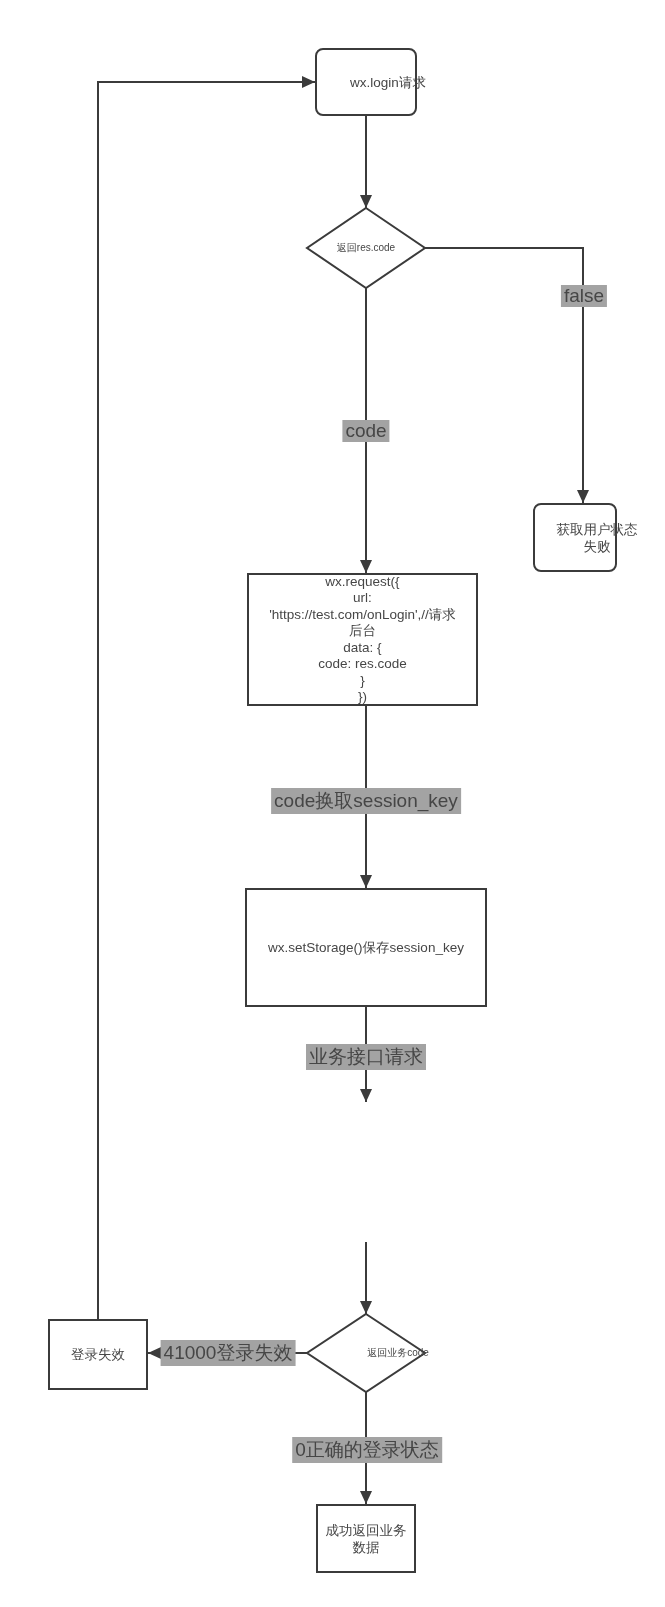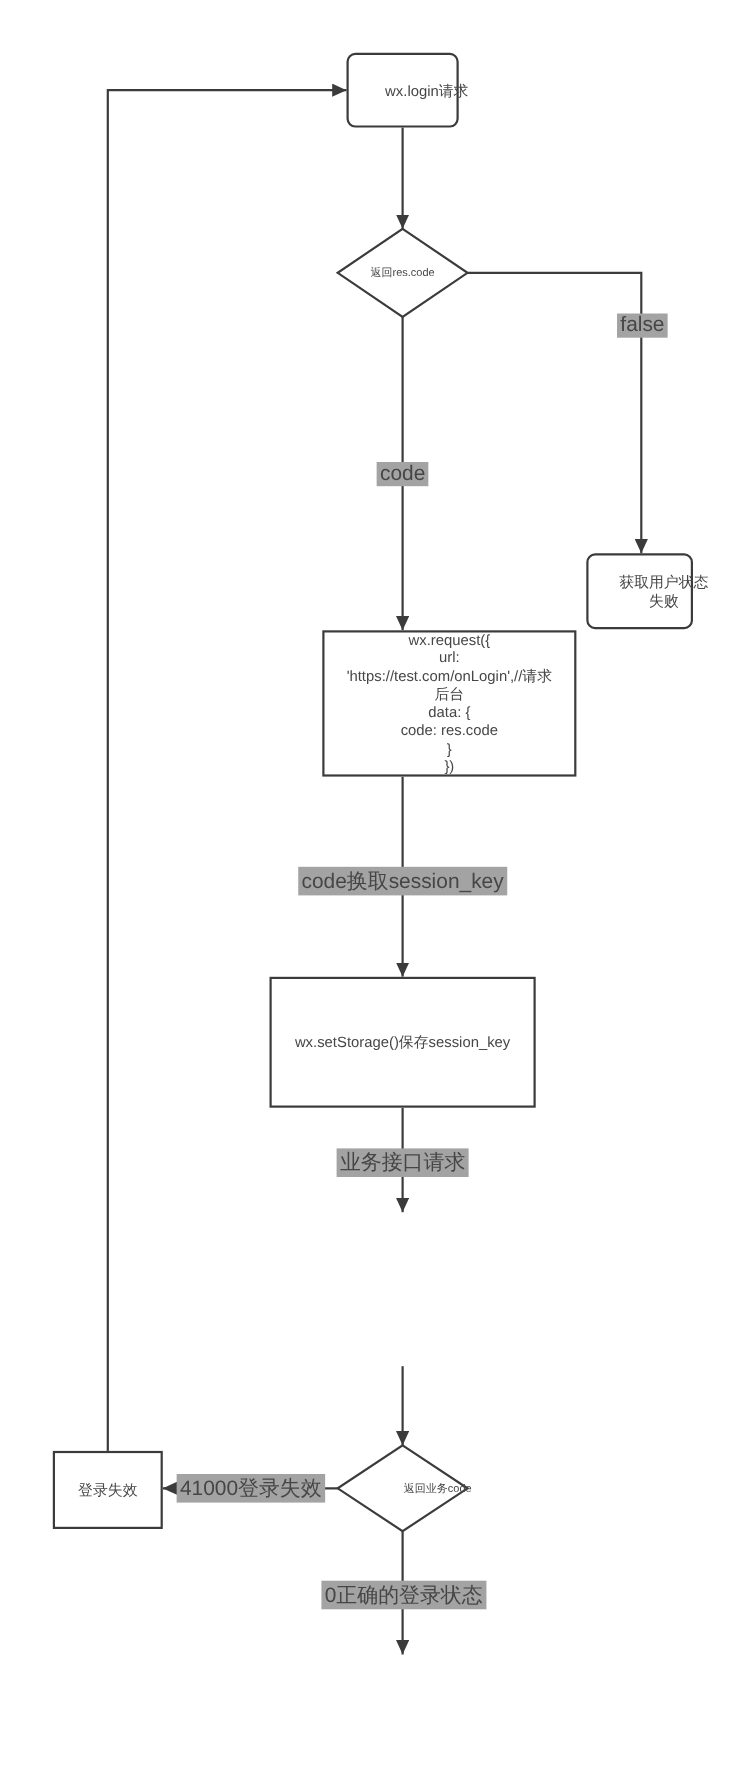--- a/index.html
+++ b/index.html
@@ -11,21 +11,21 @@
   .wires { position:absolute; left:0; top:0; }
   .wire { fill:none; stroke:#3b3b3b; stroke-width:2px; }
   .diamond { fill:#ffffff; stroke:#3b3b3b; stroke-width:2px; }
   .node {
     position:absolute; box-sizing:border-box;
     border:2px solid #3b3b3b; background:#ffffff;
     display:flex; align-items:center; justify-content:center;
     text-align:center; font-size:13.5px; line-height:17px; white-space:pre;
   }
   .rounded { border-radius:8px;padding-left:44px; }
-  .code { line-height:16.5px;margin-left:46px; }
+  .code { line-height:16.5px; }
   .elabel {
     position:absolute; transform:translate(-50%,-50%);
     background:#a3a3a3; padding:0 3px; font-size:19px; white-space:nowrap;
   }
   .dlabel {
     position:absolute; transform:translate(-50%,-50%);
     font-size:10px; white-space:nowrap;
   }
 </style>
 </head>
@@ -49,37 +49,39 @@
     <path class="wire" d="M366,1242 L366,1314" marker-end="url(#arrow)"></path>
     <path class="wire" d="M307,1353 L148,1353" marker-end="url(#arrow)"></path>
     <path class="wire" d="M366,1392 L366,1504" marker-end="url(#arrow)"></path>
 
     <polygon class="diamond" points="366,208 425,248 366,288 307,248"></polygon>
     <polygon class="diamond" points="366,1314 425,1353 366,1392 307,1353"></polygon>
   </svg>
 
   <div class="node rounded" style="left:315px; top:48px; width:102px; height:68px;">wx.login请求</div>
 
-  <div class="node rounded" style="left:533px; top:503px; width:97px; height:69px;">获取用户状态
+  <div class="node rounded" style="left:533px; top:503px; width:84px; height:69px;">获取用户状态
 失败</div>
 
   <div class="node code" style="left:247px; top:573px; width:231px; height:133px;">wx.request({
 url:
 'https://test.com/onLogin',//请求
 后台
 data: {
 code: res.code
 }
 })</div>
 
   <div class="node" style="left:245px; top:888px; width:242px; height:119px;">wx.setStorage()保存session_key</div>
 
 
   <div class="node" style="left:48px; top:1319px; width:100px; height:71px;">登录失效</div>
 
+  <div class="node" style="left:316px; top:1504px; width:100px; height:69px;">成功返回业务
+数据</div>
 
   <div class="dlabel" style="left:366px; top:248px;">返回res.code</div>
 
   <div class="dlabel" style="left:366px; top:1353px;margin-left:32px;">返回业务code</div>
 
   <div class="elabel" style="left:366px; top:431px;">code</div>
 
   <div class="elabel" style="left:584px; top:296px;">false</div>
 
   <div class="elabel" style="left:366px; top:801px;">code换取session_key</div>

